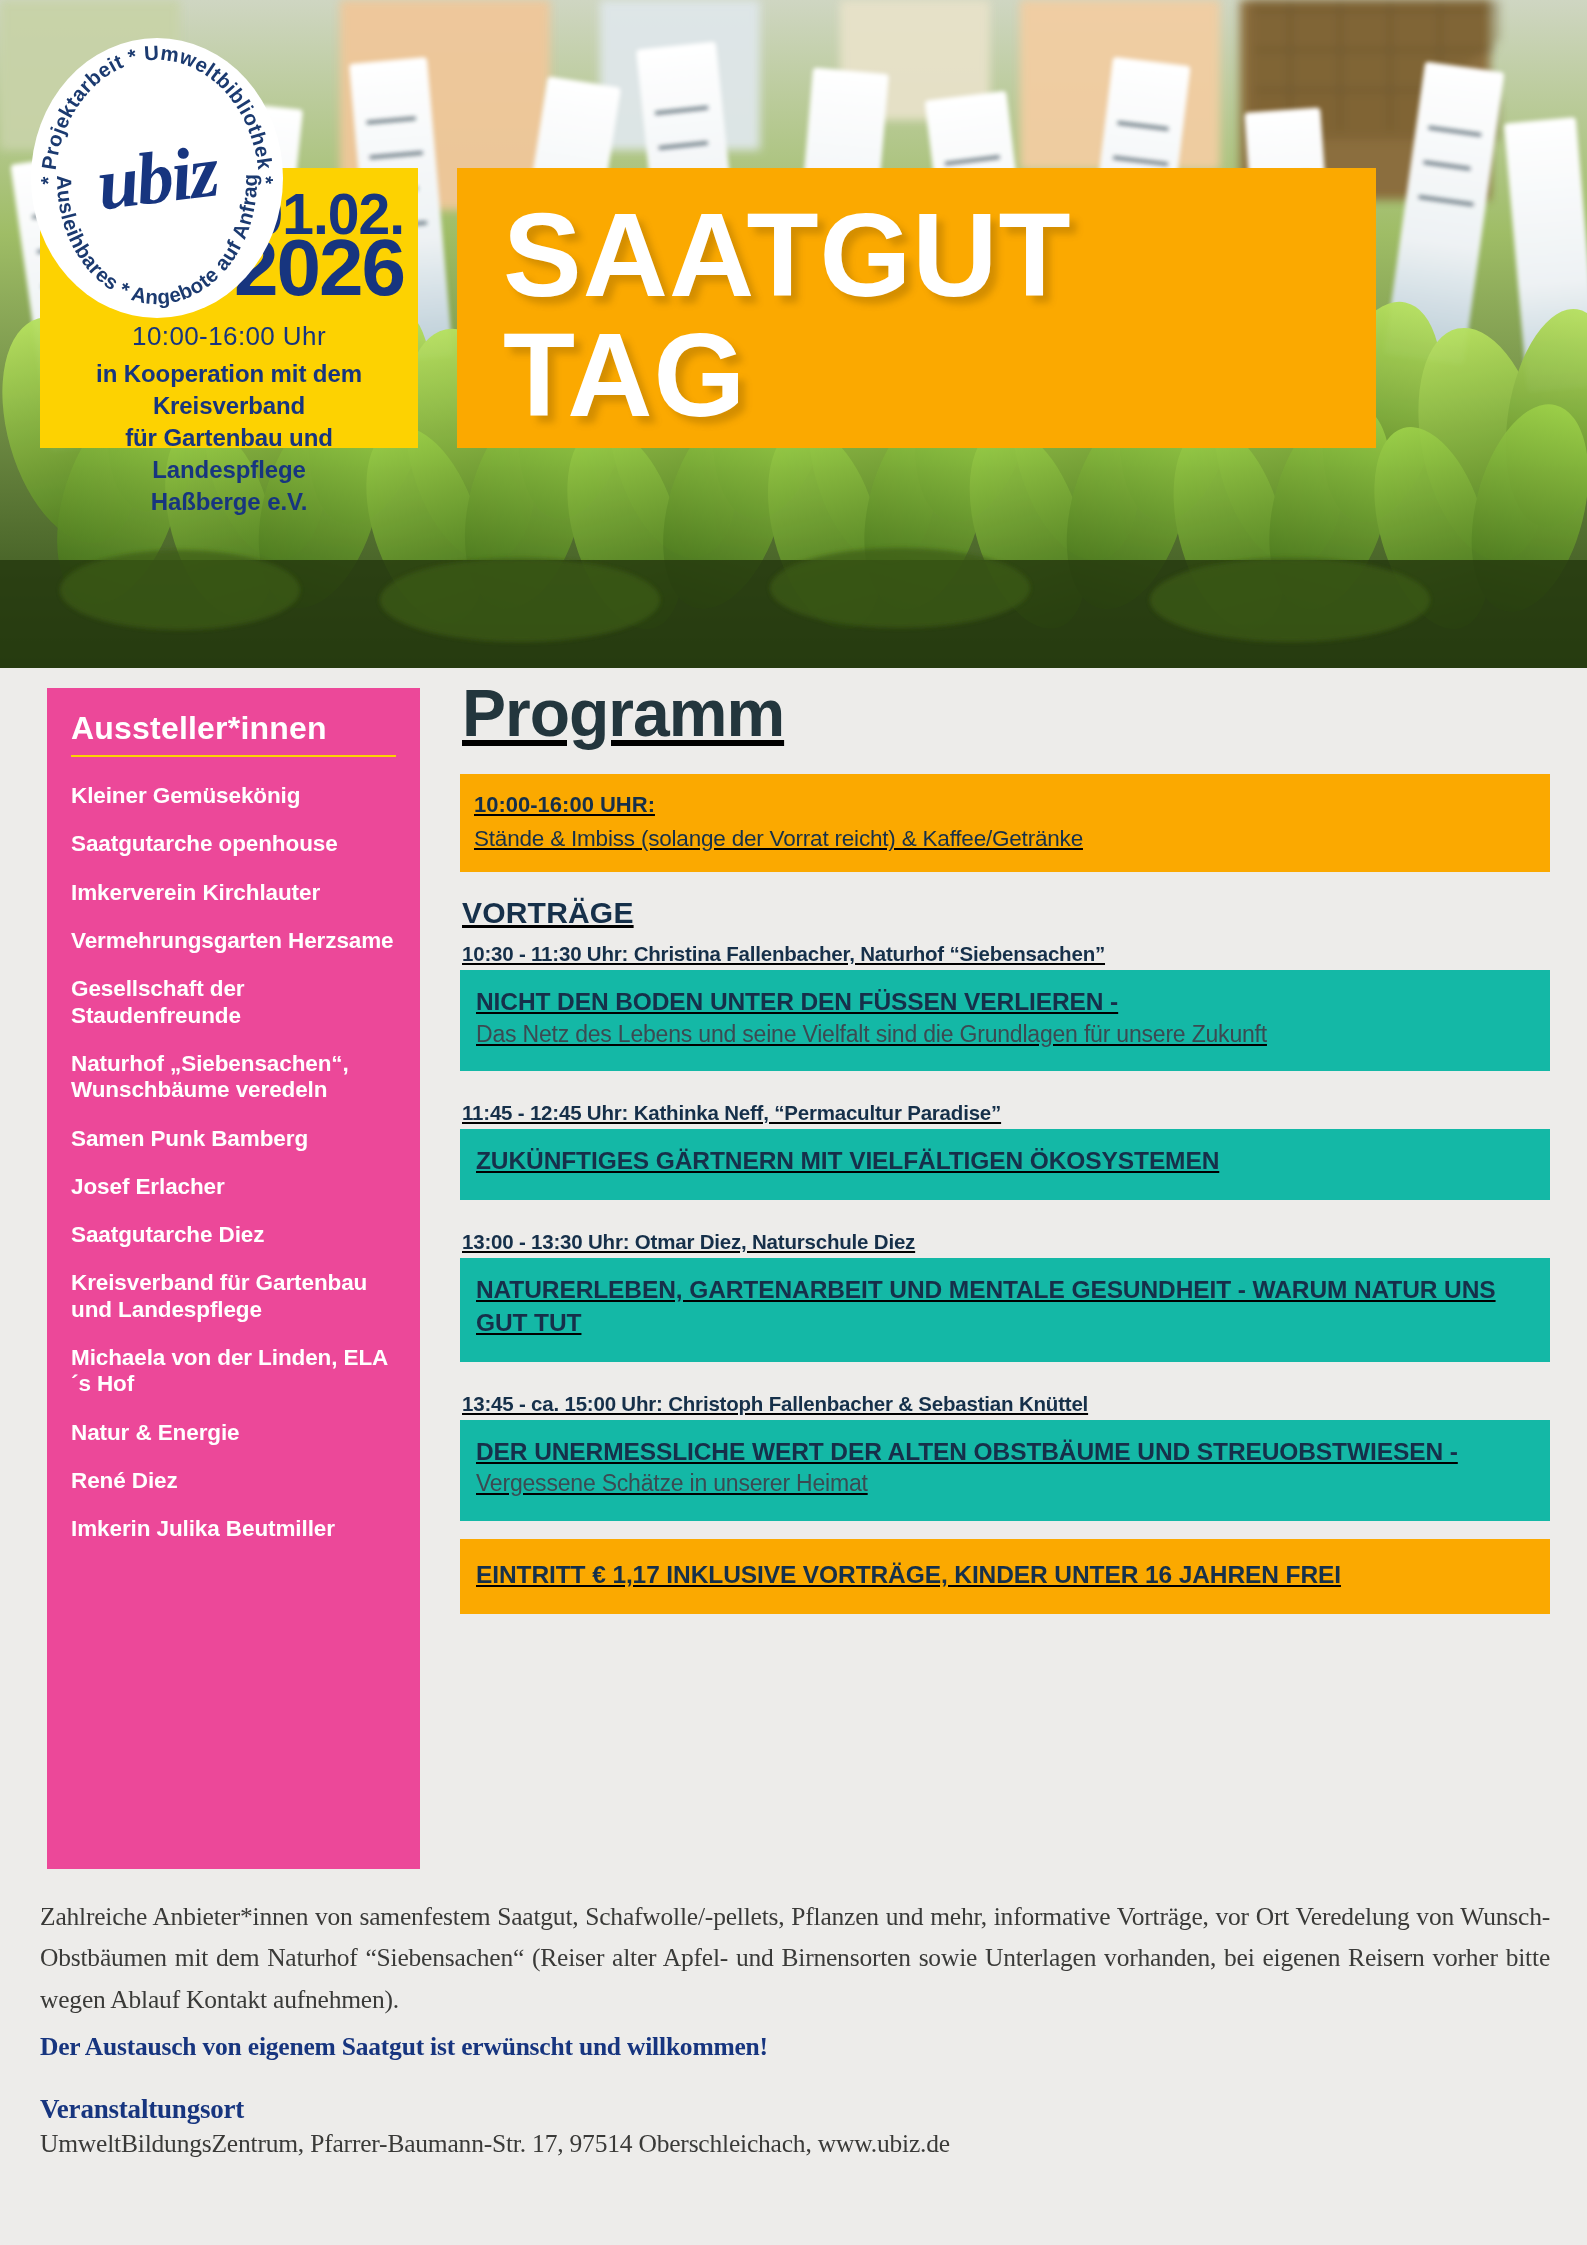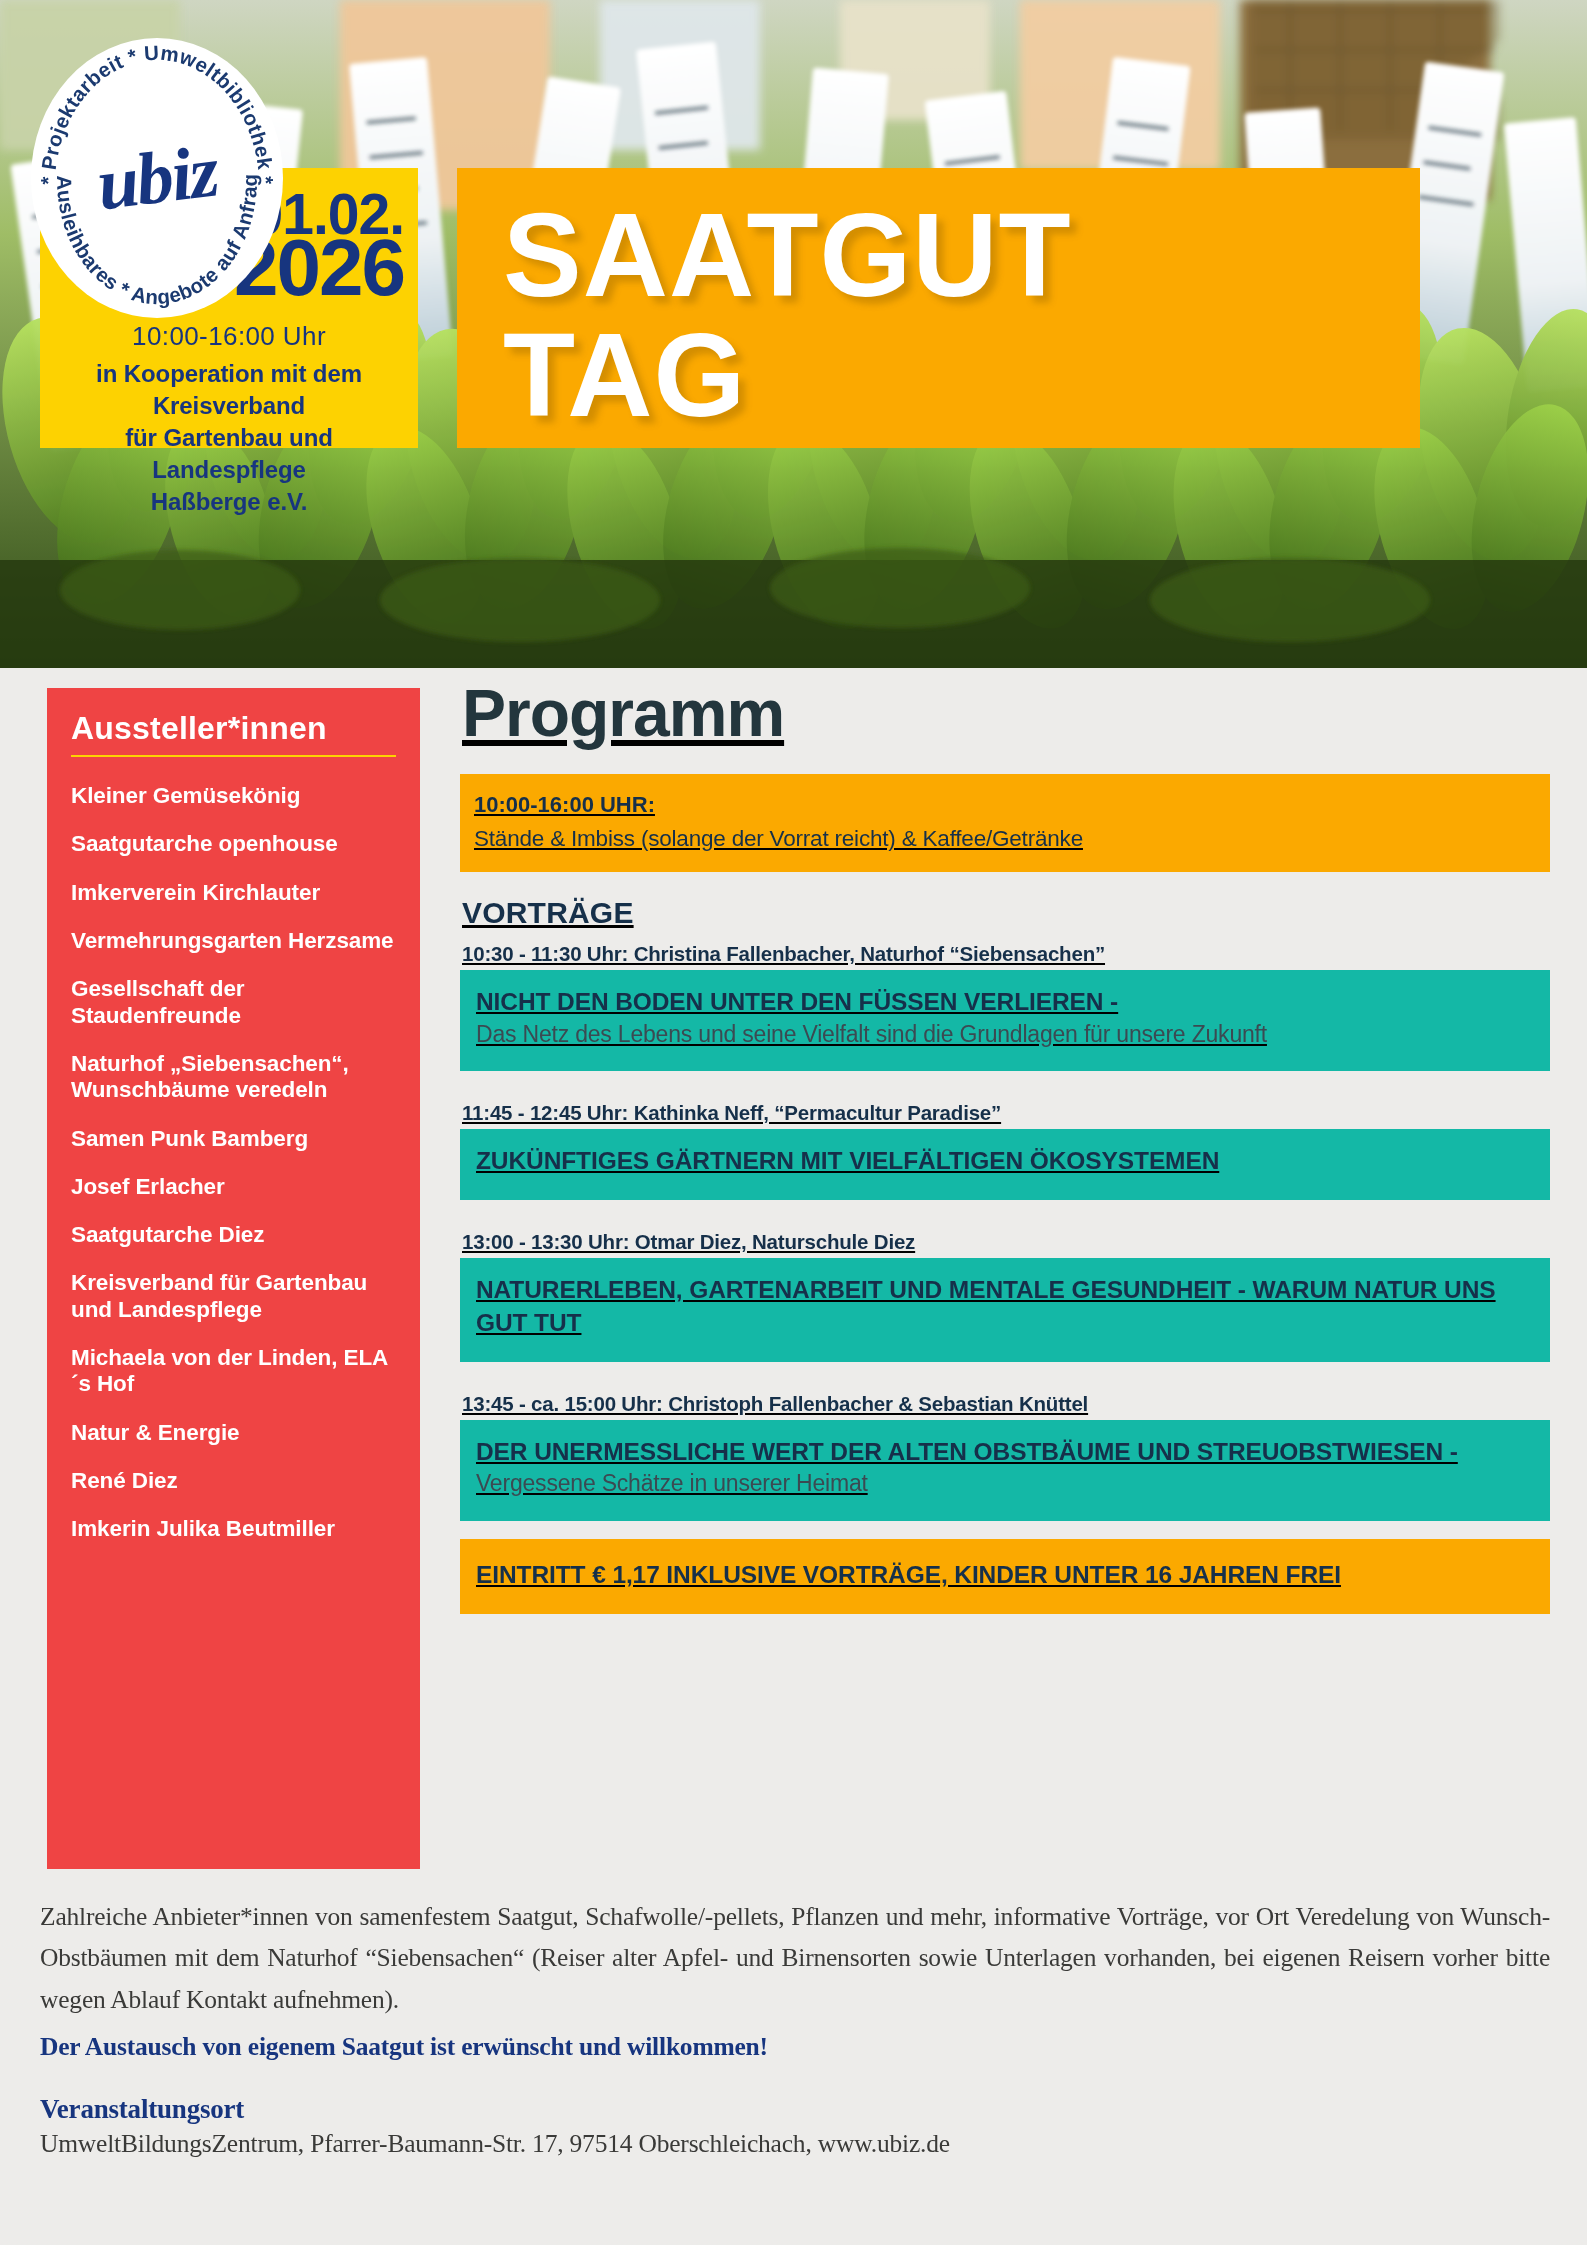--- a/index.html
+++ b/index.html
@@ -114,21 +114,20 @@
 
   
   .title-panel {
     position: absolute;
     left: 457px;
     top: 168px;
     width: 919px;
     height: 280px;
     background: #fba900;
     z-index: 5;
-    padding-left: 44px;
   }
   .title-line {
     position: absolute;
     left: 46px;
     color: #ffffff;
     font-size: 118px;
     font-weight: bold;
     letter-spacing: 1px;
     line-height: 1;
     text-shadow: 7px 7px 7px rgba(120,80,0,0.30);
@@ -136,21 +135,21 @@
   .title-line-1 { top: 28px; }
   .title-line-2 { top: 148px; }
 
   
   .exhibitors {
     position: absolute;
     left: 47px;
     top: 688px;
     width: 373px;
     height: 1181px;
-    background: #ef4444;
+    background: #ec4899;
     z-index: 4;
     box-sizing: border-box;
     padding: 22px 24px 0 24px;
   }
   .exhibitors-title {
     color: #ffffff;
     font-size: 32px;
     font-weight: bold;
     letter-spacing: 0.2px;
     padding-bottom: 8px;

